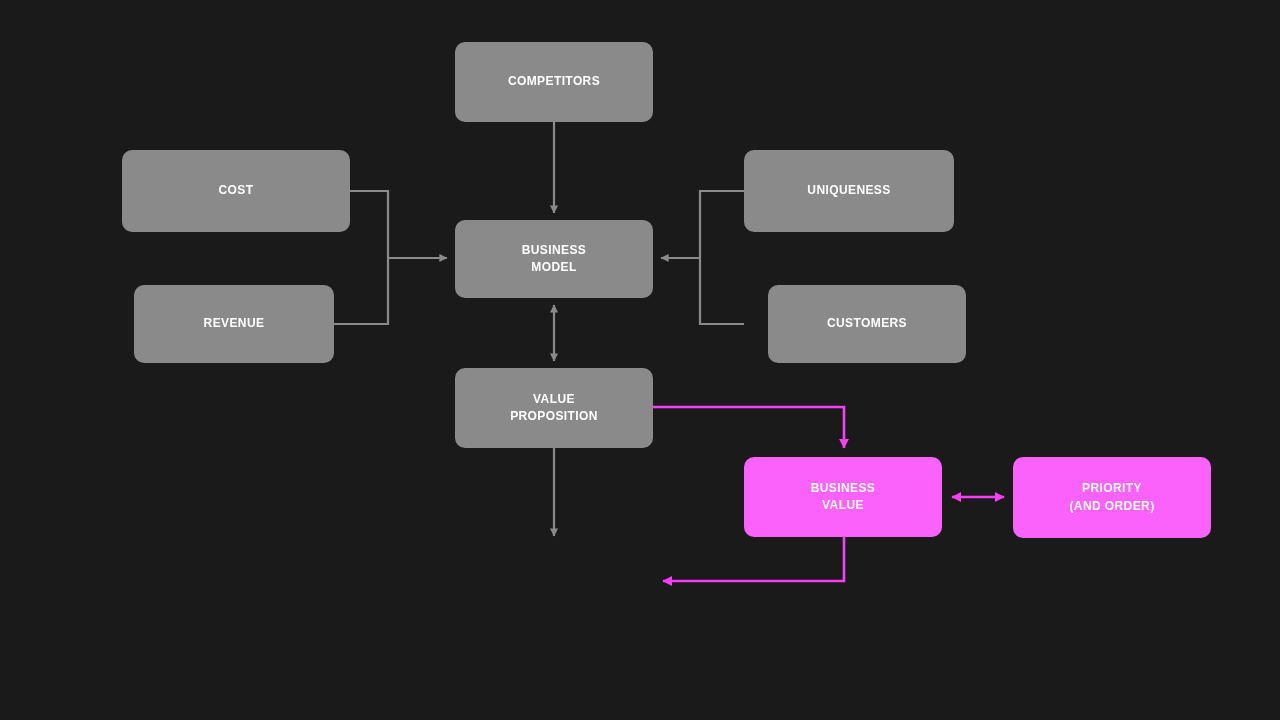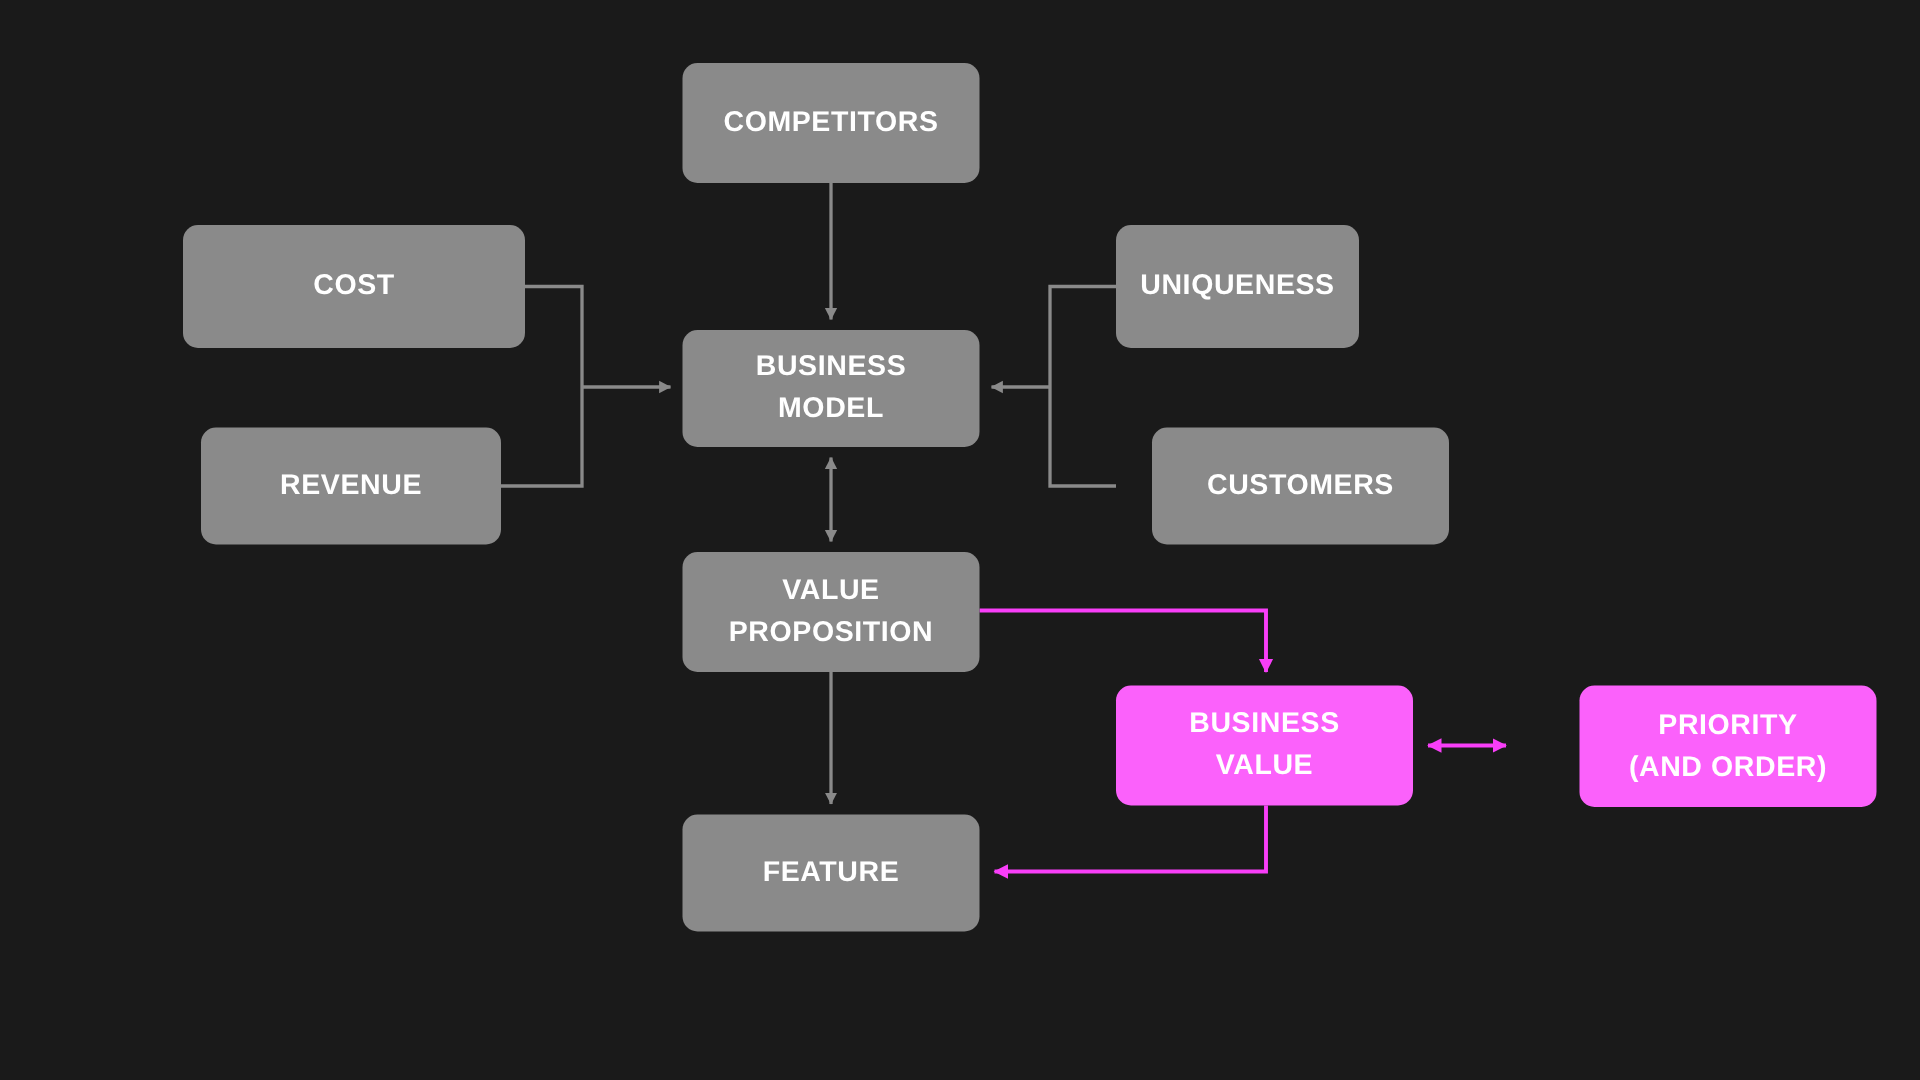--- a/index.html
+++ b/index.html
@@ -25,21 +25,21 @@
   .node {
     position: absolute;
     box-sizing: border-box;
     border-radius: 10px;
     display: flex;
     align-items: center;
     justify-content: center;
     text-align: center;
     color: #ffffff;
     font-weight: bold;
-    font-size: 19px;
+    font-size: 12px;
     letter-spacing: 0.4px;
     line-height: 1.45;
     z-index: 2;
     user-select: none;
   }
   .node.gray { background: #8a8a8a; }
   .node.pink { background: #fb61fb; }
   .node .label { display: block; padding: 0 8px; white-space: pre-line; }
 </style>
 </head>
@@ -87,45 +87,42 @@
   </div>
 
   <div class="node gray" style="left:122px; top:150px; width:228px; height:82px;">
     <span class="label">COST</span>
   </div>
 
   <div class="node gray" style="left:134px; top:285px; width:200px; height:78px;">
     <span class="label">REVENUE</span>
   </div>
 
-  <div class="node gray" style="left:744px; top:150px; width:162px; height:82px;align-items:center;">
+  <div class="node gray" style="left:744px; top:150px; width:210px; height:82px;align-items:center;">
     <span class="label">UNIQUENESS</span>
   </div>
 
   <div class="node gray" style="left:744px; top:285px; width:198px; height:78px;margin-left:24px;">
     <span class="label">CUSTOMERS</span>
   </div>
 
   <div class="node gray" style="left:455px; top:220px; width:198px; height:78px;">
     <span class="label">BUSINESS
 MODEL</span>
   </div>
 
   <div class="node gray" style="left:455px; top:368px; width:198px; height:80px;">
     <span class="label">VALUE
 PROPOSITION</span>
   </div>
 
-  <div class="node gray" style="left:455px; top:543px; width:198px; height:78px;">
-    <span class="label">FEATURE</span>
-  </div>
 
   <div class="node pink" style="left:744px; top:457px; width:198px; height:80px;">
     <span class="label">BUSINESS
 VALUE</span>
   </div>
 
-  <div class="node pink" style="left:1013px; top:457px; width:198px; height:81px;margin-left:40px;">
+  <div class="node pink" style="left:1013px; top:457px; width:198px; height:81px;">
     <span class="label">PRIORITY
 (AND ORDER)</span>
   </div>
 
 </div>
 
 </body></html>

